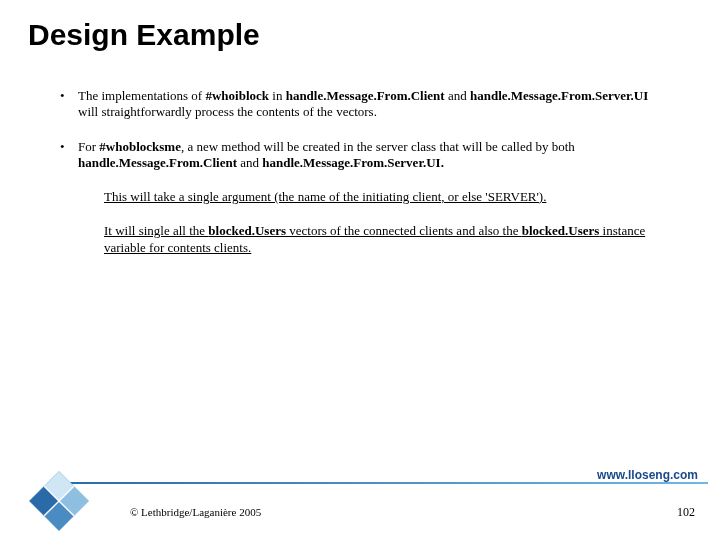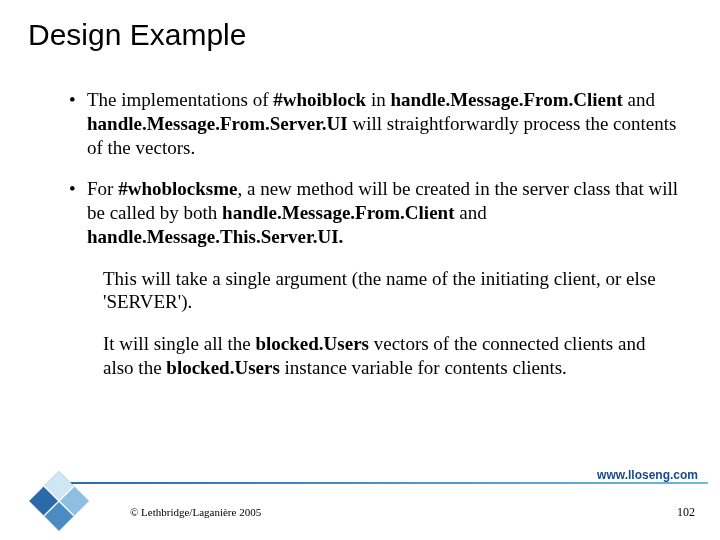--- a/index.html
+++ b/index.html
@@ -1,22 +1,22 @@
 <!DOCTYPE html>
 <html><head>
 <meta charset="utf-8">
 <style>
   * { margin: 0; padding: 0; box-sizing: border-box; }
   html, body { width: 720px; height: 540px; background: #fff; font-family: "Times New Roman", Times, serif; color: #000; }
   .slide { position: relative; width: 720px; height: 540px; overflow: hidden; }
-  .title { font-family: Arial, Helvetica, sans-serif; font-size: 30px; font-weight: 400; position: absolute; top: 18px; left: 28px; }
-  .content { position: absolute; top: 88px; left: 69px; width: 610px; font-size: 19px; line-height: 1.25; }
+  .title { font-family: Arial, Helvetica, sans-serif; font-size: 30px; font-weight: 700; position: absolute; top: 18px; left: 28px; }
+  .content { position: absolute; top: 88px; left: 60px; width: 610px; font-size: 13px; line-height: 1.25; }
   .bullet { position: relative; padding-left: 18px; margin-bottom: 18px; }
   .bullet::before { content: "•"; position: absolute; left: 0; top: 0; }
-  .sub { margin-left: 34px; margin-bottom: 18px; width: 560px; }
+  .sub { margin-left: 44px; margin-bottom: 18px; width: 560px; text-decoration: underline; }
   b { font-weight: bold; }
   .footer { position: absolute; left: 0; bottom: 0; width: 720px; height: 72px; }
   .footer .url { position: absolute; right: 22px; top: 0; font-family: Arial, Helvetica, sans-serif; font-size: 12px; font-weight: bold; color: #1a4a8a; text-align: center; }
   .footer .copyright { position: absolute; left: 130px; bottom: 22px; font-size: 11px; }
   .footer .chapter { position: absolute; left: 306px; bottom: 20px; font-size: 14px; }
   .footer .pagenum { position: absolute; right: 25px; bottom: 20px; font-size: 12px; }
   .deco-line { position: absolute; left: 62px; right: 12px; top: 14px; height: 2px; background: linear-gradient(to right, #2a6aa8, #6fb7e6); }
   .deco-diamond { position: absolute; left: 24px; bottom: 4px; width: 70px; height: 70px; }
   .deco-diamond svg { width: 70px; height: 70px; }
 </style>
@@ -27,21 +27,21 @@
 
   <div class="title">Design Example</div>
 
   <div class="content">
 
     <div class="bullet">
       <span>The implementations of </span><b>#whoiblock</b><span> in </span><b>handle.Message.From.Client</b><span> and </span><b>handle.Message.From.Server.UI</b><span> will straightforwardly process the contents of the vectors.</span>
     </div>
 
     <div class="bullet">
-      <span>For </span><b>#whoblocksme</b><span>, a new method will be created in the server class that will be called by both </span><b>handle.Message.From.Client</b><span> and </span><b>handle.Message.This.Server.UI.</b>
+      <span>For </span><b>#whoblocksme</b><span>, a new method will be created in the server class that will be called by both </span><b>handle.Message.From.Client</b><span> and </span><b>handle.Message.From.Server.UI.</b>
     </div>
 
     <div class="sub">This will take a single argument (the name of the initiating client, or else 'SERVER').</div>
 
     <div class="sub">
       <span>It will single all the </span><b>blocked.Users</b><span> vectors of the connected clients and also the </span><b>blocked.Users</b><span> instance variable for contents clients.</span>
     </div>
 
   </div>
 

